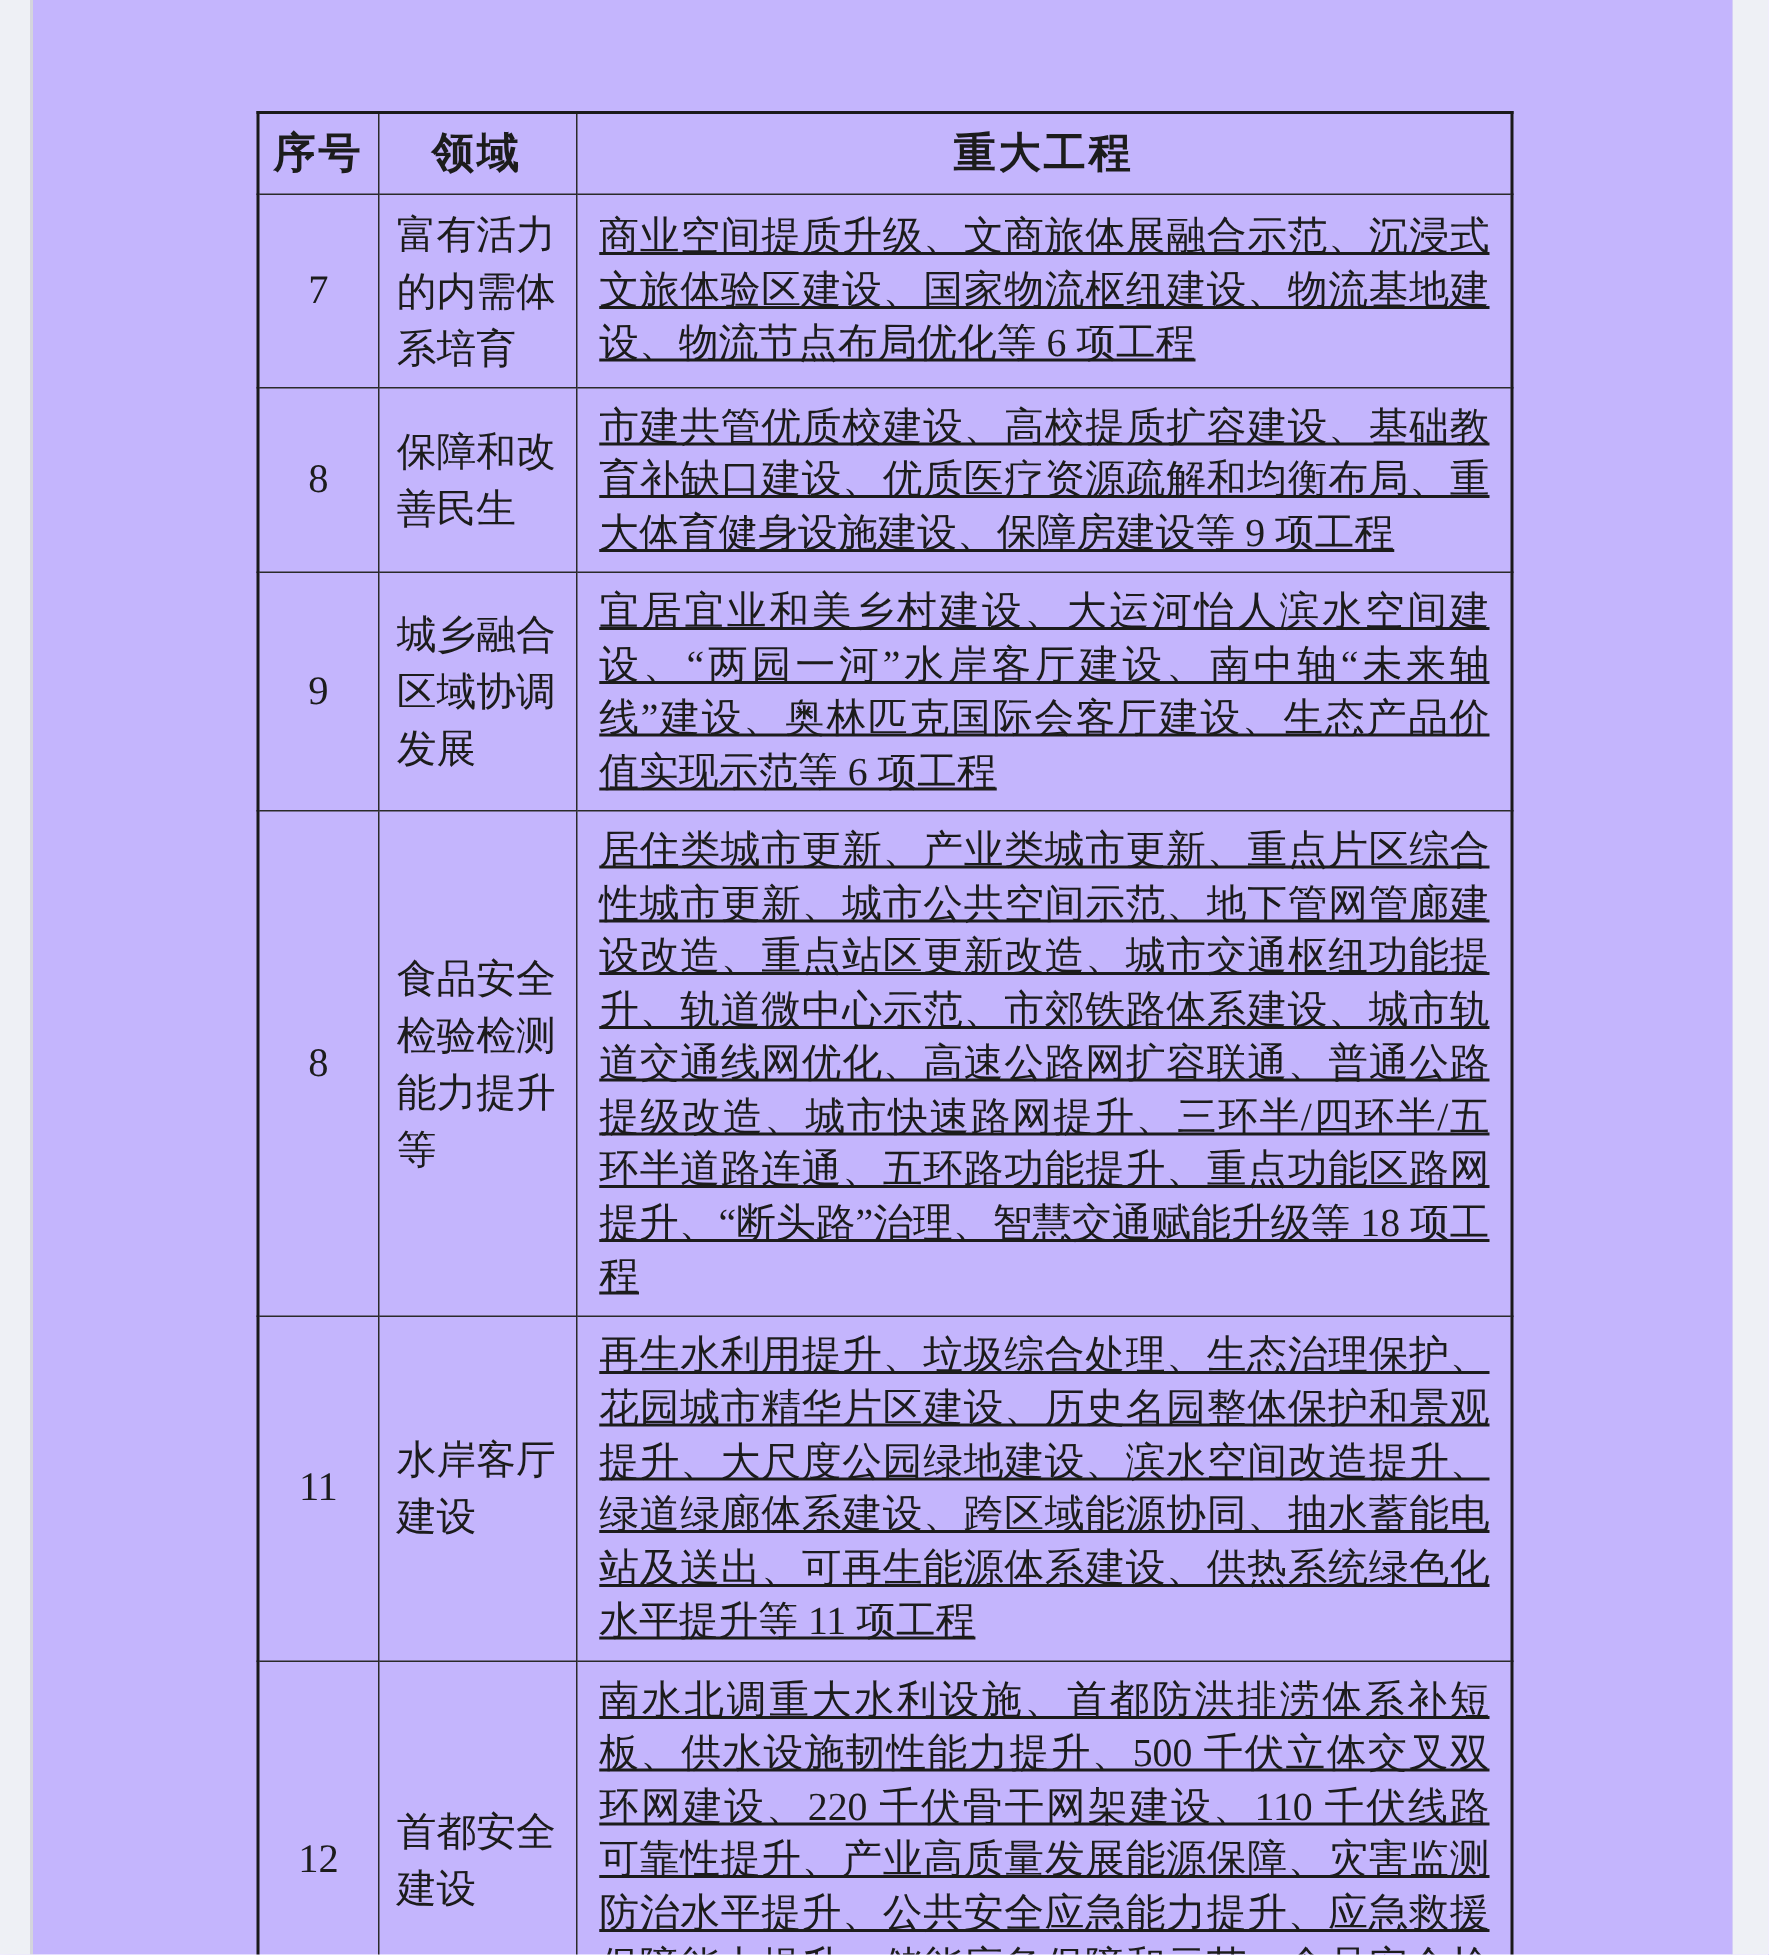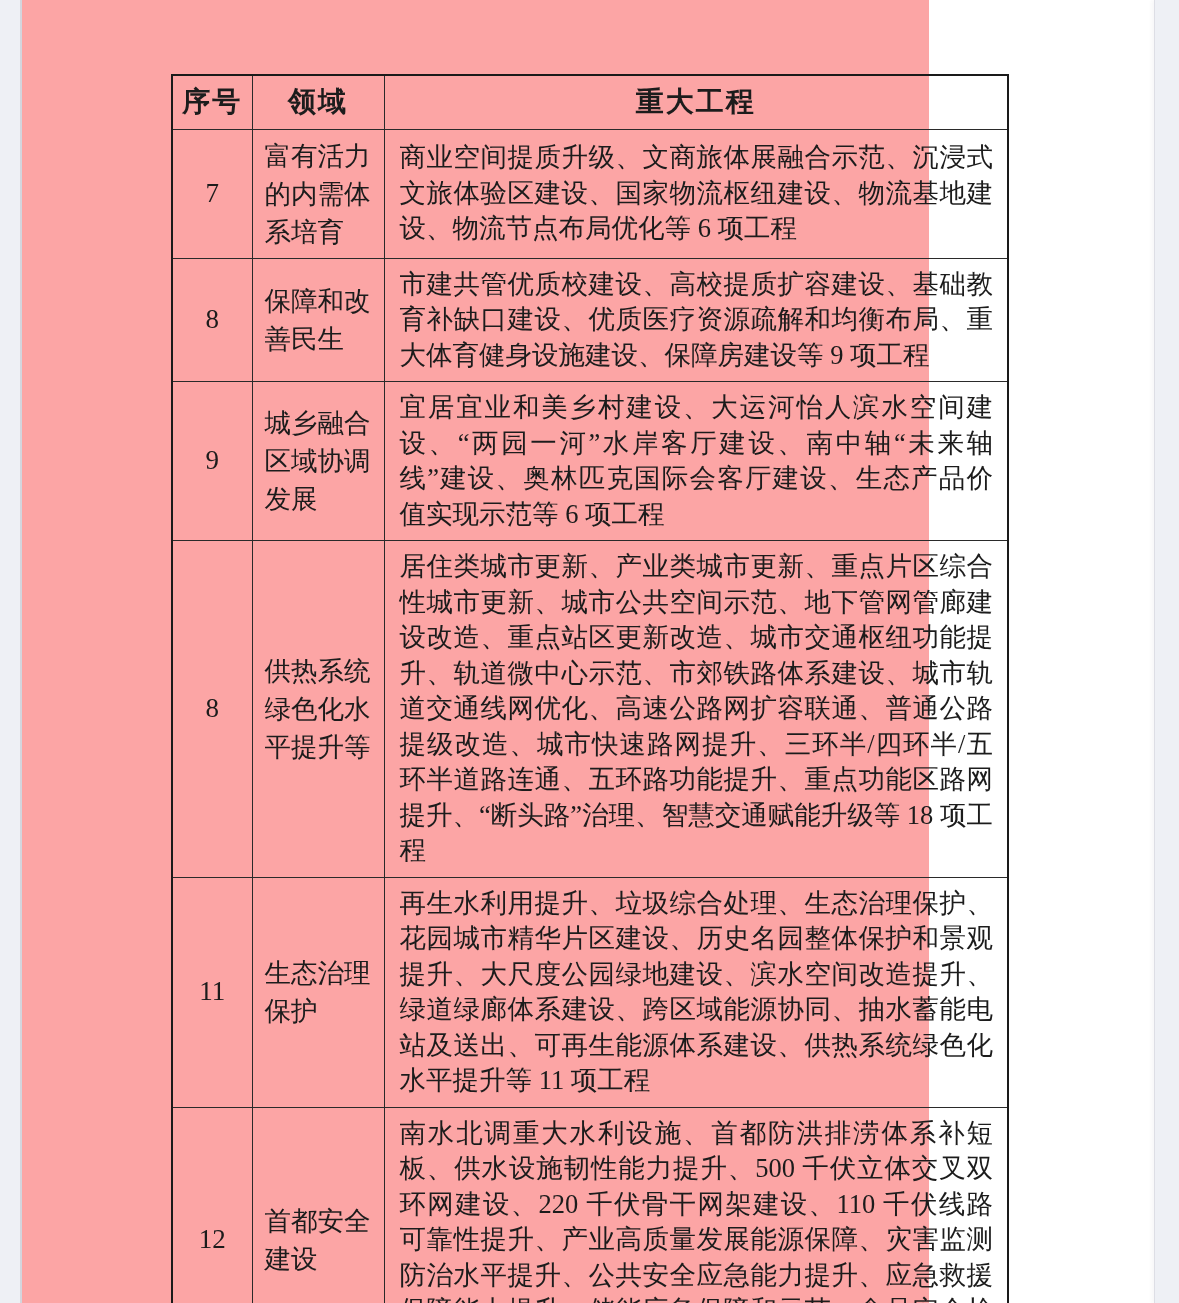--- a/index.html
+++ b/index.html
@@ -27,22 +27,22 @@
     position: absolute;
     right: 0; top: 0; bottom: 0;
     width: 24px;
     background: #eef0f5;
     border-left: 1px solid #dddee5;
     box-shadow: -2px 0 4px rgba(60,60,80,0.05);
   }
   .doc-page {
     position: absolute;
     left: 22px; top: 0;
-    width: 907px; height: 1303px;
-    background: #fca5a5;
+    width: 1133px; height: 1303px;
+    background: #c4b5fd;
   }
   table.major-projects {
     position: absolute;
     left: 149px;   
     top: 74px;
     width: 836px;
     border-collapse: collapse;
     table-layout: fixed;
   }
   table.major-projects, table.major-projects th, table.major-projects td {
@@ -72,20 +72,21 @@
     font-size: 27px;
   }
   td.cell-field {
     text-align: left;
     padding: 6px 10px 6px 12px;
     line-height: 38px;
   }
   td.cell-proj {
     text-align: justify;
     padding: 8px 14px 8px 15px;
+    text-decoration: underline;
   }
   tr.hdr    { height: 54px; }
   tr.row-7  { height: 129px; }
   tr.row-8  { height: 119px; }
   tr.row-9  { height: 143px; }
   tr.row-10 { height: 298px; }
   tr.row-11 { height: 212px; }
   tr.row-12 { height: 248px; }
 </style>
 </head>
@@ -117,26 +118,26 @@
       <td class="cell-field">保障和改善民生</td>
       <td class="cell-proj">市建共管优质校建设、高校提质扩容建设、基础教育补缺口建设、优质医疗资源疏解和均衡布局、重大体育健身设施建设、保障房建设等 9 项工程</td>
     </tr>
     <tr class="row-9">
       <td class="cell-no">9</td>
       <td class="cell-field">城乡融合区域协调发展</td>
       <td class="cell-proj">宜居宜业和美乡村建设、大运河怡人滨水空间建设、“两园一河”水岸客厅建设、南中轴“未来轴线”建设、奥林匹克国际会客厅建设、生态产品价值实现示范等 6 项工程</td>
     </tr>
     <tr class="row-10">
       <td class="cell-no">8</td>
-      <td class="cell-field">供热系统绿色化水平提升等</td>
+      <td class="cell-field">食品安全检验检测能力提升等</td>
       <td class="cell-proj">居住类城市更新、产业类城市更新、重点片区综合性城市更新、城市公共空间示范、地下管网管廊建设改造、重点站区更新改造、城市交通枢纽功能提升、轨道微中心示范、市郊铁路体系建设、城市轨道交通线网优化、高速公路网扩容联通、普通公路提级改造、城市快速路网提升、三环半/四环半/五环半道路连通、五环路功能提升、重点功能区路网提升、“断头路”治理、智慧交通赋能升级等 18 项工程</td>
     </tr>
     <tr class="row-11">
       <td class="cell-no">11</td>
-      <td class="cell-field">生态治理保护</td>
+      <td class="cell-field">水岸客厅建设</td>
       <td class="cell-proj">再生水利用提升、垃圾综合处理、生态治理保护、花园城市精华片区建设、历史名园整体保护和景观提升、大尺度公园绿地建设、滨水空间改造提升、绿道绿廊体系建设、跨区域能源协同、抽水蓄能电站及送出、可再生能源体系建设、供热系统绿色化水平提升等 11 项工程</td>
     </tr>
     <tr class="row-12">
       <td class="cell-no">12</td>
       <td class="cell-field">首都安全建设</td>
       <td class="cell-proj">南水北调重大水利设施、首都防洪排涝体系补短板、供水设施韧性能力提升、500 千伏立体交叉双环网建设、220 千伏骨干网架建设、110 千伏线路可靠性提升、产业高质量发展能源保障、灾害监测防治水平提升、公共安全应急能力提升、应急救援保障能力提升、储能应急保障和示范、食品安全检验检测能力提升等 12 项工程</td>
     </tr>
   </tbody>
     </table>
 </div>

